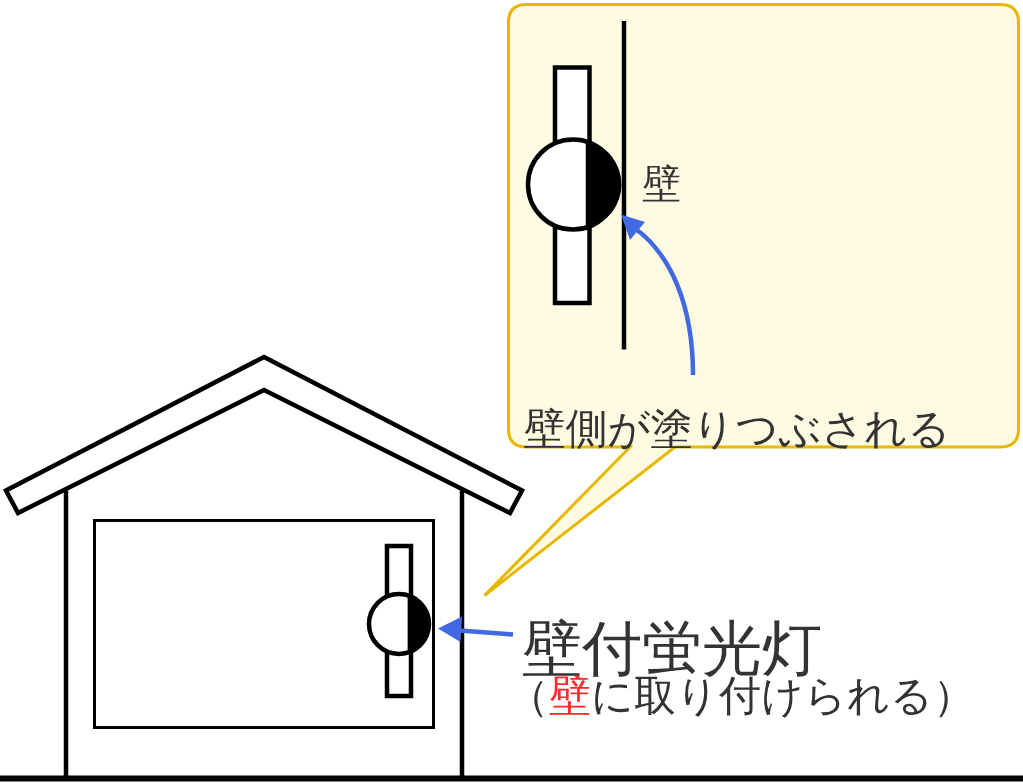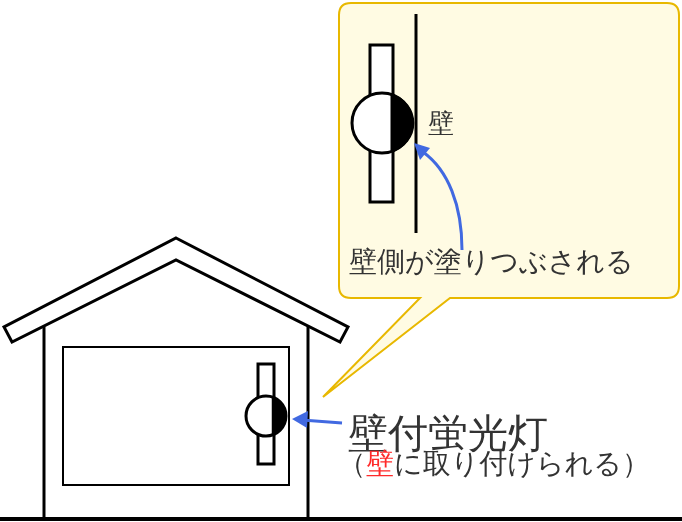--- a/index.html
+++ b/index.html
@@ -50,19 +50,19 @@
   </g>
 
   <g>
     <line x1="342" y1="423" x2="302" y2="420" stroke="#4169e1" stroke-width="3"></line>
     <polygon points="292,419 308,411 307,428" fill="#4169e1"></polygon>
   </g>
 </svg>
 
 <div class="lbl" style="left:428px; top:110px; font-size:26px;">壁</div>
 
-<div class="lbl" style="left:349px; top:248px; font-size:28px;">壁側が塗りつぶされる</div>
+<div class="lbl" style="left:349px; top:272px; font-size:28px;">壁側が塗りつぶされる</div>
 
 <div class="lbl" style="left:348px; top:413px; font-size:40px;">壁付蛍光灯</div>
 
 <div class="lbl" style="left:338px; top:450px; font-size:28px;text-align:right;">
   <span>（</span><span class="red">壁</span><span>に取り付けられる）</span>
 </div>
 
 </body></html>

